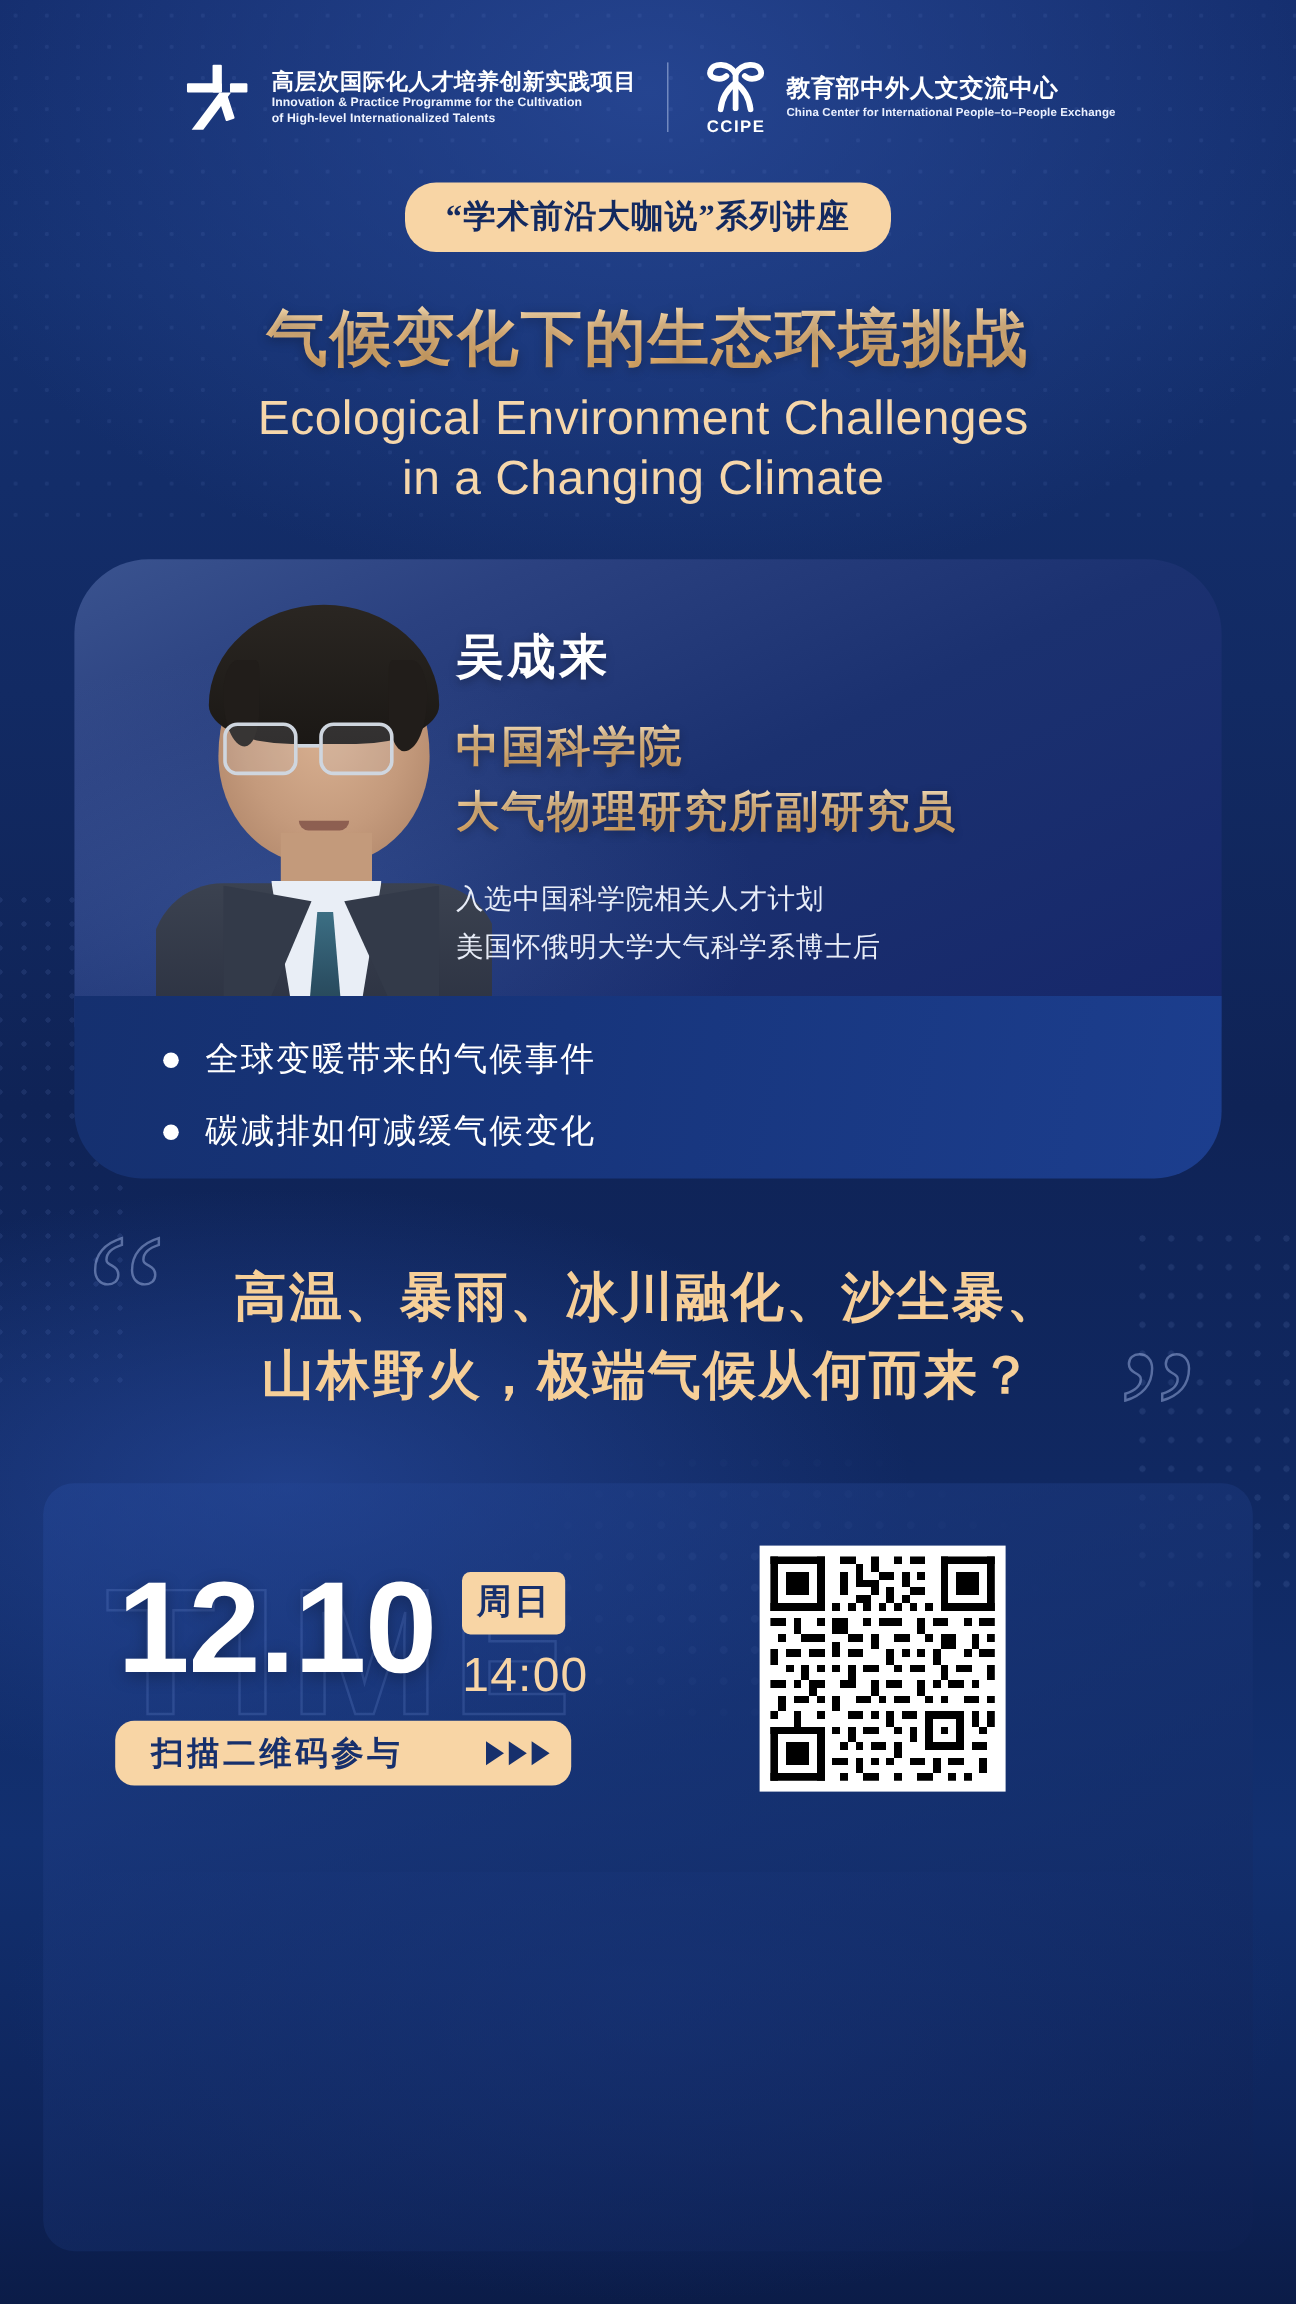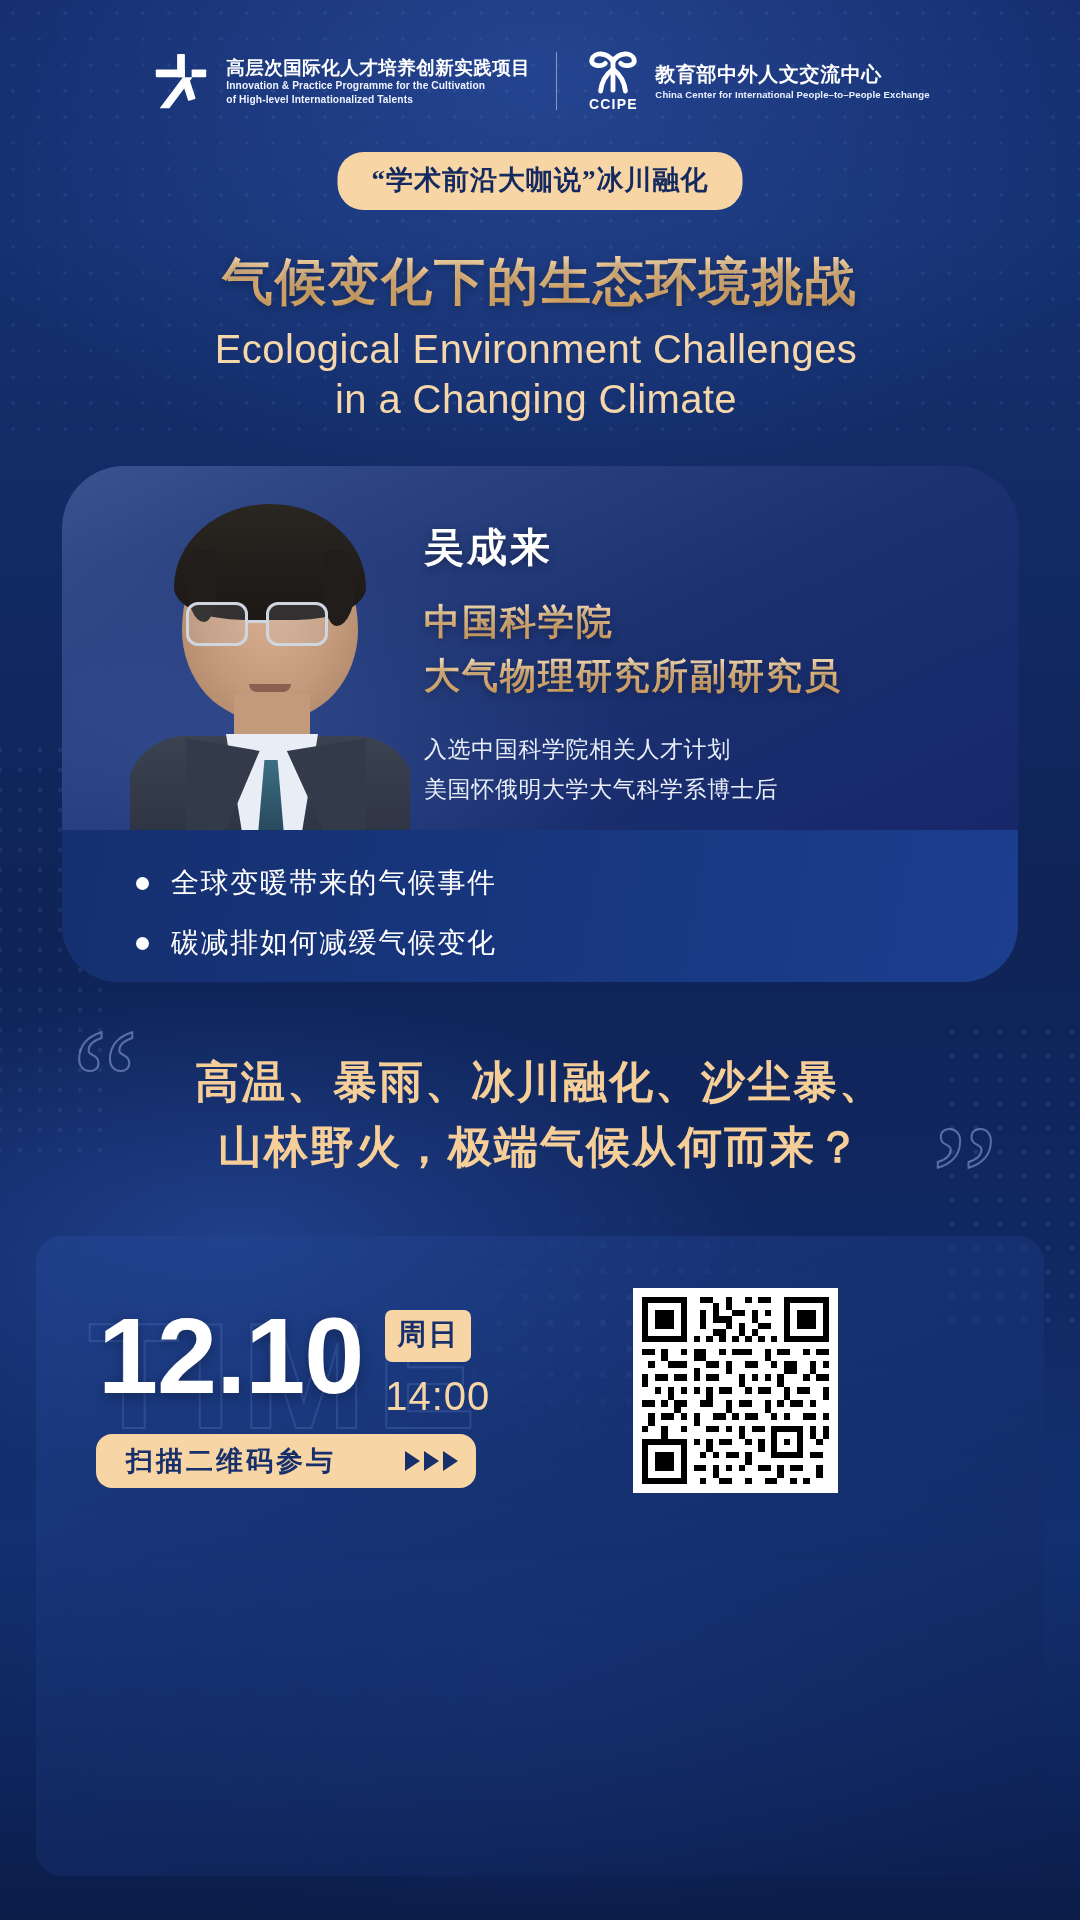--- a/index.html
+++ b/index.html
@@ -135,21 +135,21 @@
   .p-shirt { position:absolute; left:96px; top:236px; width:92px; height:124px;
              background:#e9eef6; clip-path:polygon(0 0,100% 0,78% 100%,22% 100%); }
   .p-lapelL{ position:absolute; left:56px; top:240px; width:80px; height:130px;
              background:#333a49; clip-path:polygon(0 0, 92% 10%, 30% 100%, 0 100%); }
   .p-lapelR{ position:absolute; left:150px; top:240px; width:86px; height:130px;
              background:#333a49; clip-path:polygon(8% 10%, 100% 0, 100% 100%, 70% 100%); }
   .p-tie   { position:absolute; left:126px; top:262px; width:30px; height:98px;
              background:linear-gradient(180deg,#3c6f84 0%,#2b4f63 60%,#23404f 100%);
              clip-path:polygon(28% 0,72% 0,100% 100%,0 100%); }
 
-  .speaker-info { position:absolute; left:380px; top:520px; width:620px;margin-left:44px; }
+  .speaker-info { position:absolute; left:380px; top:520px; width:620px; }
   .sp-name { font-size:40px; font-weight:700; color:#ffffff; letter-spacing:3px; margin-bottom:20px;
              text-shadow:0 2px 8px rgba(0,0,0,.35); }
   .sp-aff {
     font-family:"Liberation Serif","DejaVu Serif",serif;
     font-size:36px; font-weight:700; letter-spacing:2px; line-height:1.5;
     background:linear-gradient(180deg,#fff0d4 0%, #f3c78c 45%, #d79d55 100%);
     -webkit-background-clip:text; background-clip:text; -webkit-text-fill-color:transparent;
     color:#eebe82;
     text-shadow:0 3px 8px rgba(0,0,0,.3);
   }
@@ -269,21 +269,21 @@
         <div class="ccipe-txt">CCIPE</div>
       </div>
       <div class="logo-right-txt">
         <div class="lr-cn">教育部中外人文交流中心</div>
         <div class="lr-en">China Center for International People–to–People Exchange</div>
       </div>
     </div>
 
   </div>
 
-  <div class="series-banner">“学术前沿大咖说”冰川融化</div>
+  <div class="series-banner">“学术前沿大咖说”系列讲座</div>
 
   <div class="title-cn">气候变化下的生态环境挑战</div>
   <div class="title-en">
     <div>Ecological Environment Challenges</div>
     <div>in a Changing Climate</div>
   </div>
 
   <div class="speaker-card"></div>
 
   <div class="portrait">

